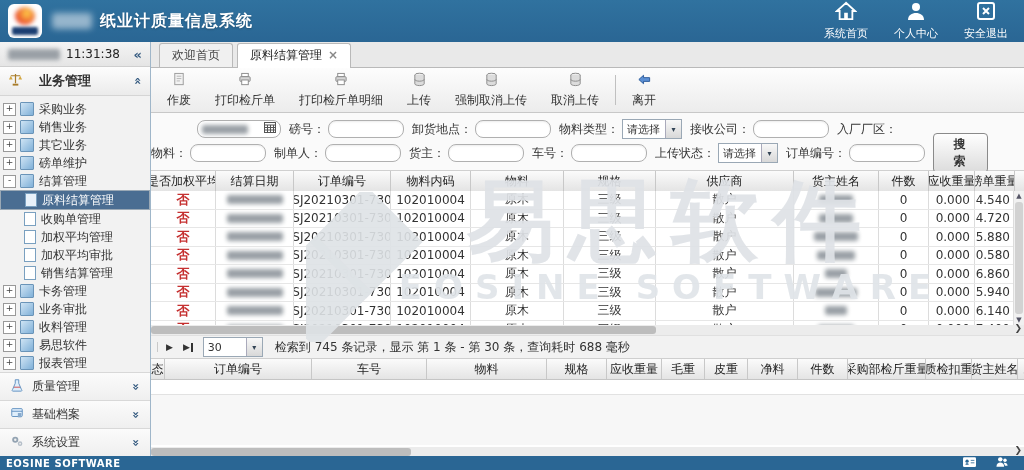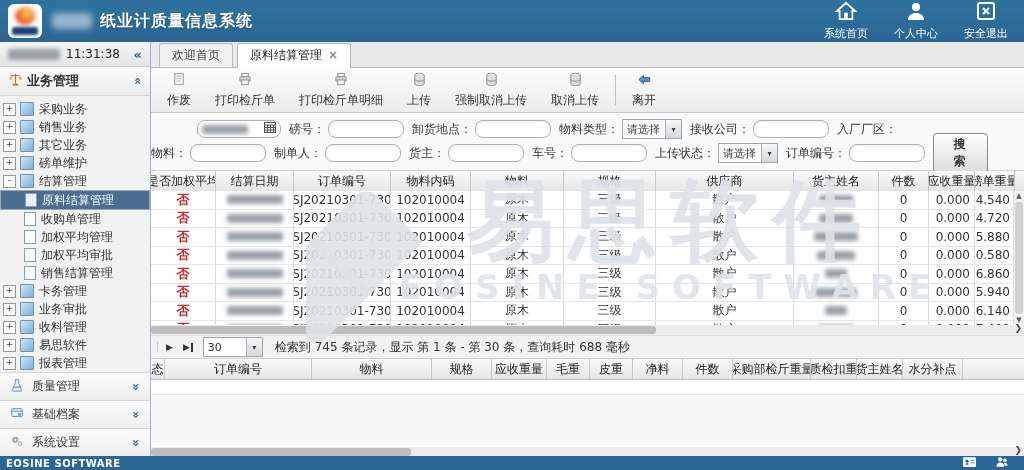--- a/index.html
+++ b/index.html
@@ -20,21 +20,21 @@
   .ftr{position:absolute;left:0;bottom:0;right:0;height:14px;background:#2a6694;display:flex;align-items:center;}
   .ftr .brand{color:#fff;font-size:10px;font-weight:bold;letter-spacing:.5px;padding-left:6px;}
   .ftr .fic{margin-left:auto;display:flex;gap:20px;padding-right:16px;align-items:center;}
   
   .sb{position:absolute;left:0;top:42px;width:150px;bottom:14px;background:#f2f2f2;border-right:1px solid #9fb6c9;display:flex;flex-direction:column;overflow:hidden;}
   .sb-user{height:26px;background:linear-gradient(#f4f4f4,#e5e5e5);border-bottom:1px solid #cfcfcf;display:flex;align-items:center;padding:0 4px;}
   .sb-mask{width:52px;height:11px;background:#9aa0a6;border-radius:2px;filter:blur(2px);margin:0 6px 0 4px;}
   .sb-time{font-size:12px;color:#222;}
   .sb-col{margin-left:auto;color:#33597f;font-weight:bold;font-size:13px;cursor:pointer;padding:0 4px;}
   .sb-sec{height:30px;background:linear-gradient(#fdfdfd,#ebebeb);border-bottom:1px solid #d5d5d5;display:flex;align-items:center;padding:0 8px;}
-  .sb-sec .lb{font-size:13px;font-weight:bold;color:#333;margin-left:4px;}
+  .sb-sec .lb{font-size:13px;font-weight:bold;color:#333;margin-left:16px;}
   .chev{margin-left:auto;color:#33597f;font-weight:bold;display:inline-block;}
   .chev.up{transform:rotate(90deg);}
   .chev.down{transform:rotate(90deg);}
   .tree{padding-top:4px;}
   .tree-row{height:18px;display:flex;align-items:center;padding-left:3px;cursor:pointer;}
   .tree-row.leaf{padding-left:24px;}
   .tree-row.sel{background:#4a6d92;}
   .tree-row.sel .tree-lb{color:#fff;}
   .expander{width:11px;height:11px;border:1px solid #999;background:#fff;font-size:9px;line-height:9px;text-align:center;color:#444;margin-right:4px;flex:none;}
   .folder-ic{width:12px;height:12px;border:1px solid #6a94b8;background:linear-gradient(135deg,#cfe4f4,#7fb0d8);margin-right:5px;flex:none;border-radius:1px;}
@@ -550,20 +550,21 @@
       <div class="sel" style="width:42px;margin-left:10px;">
         <span class="txt">30</span>
         <span class="btn">▾</span>
       </div>
       <span class="pg-info">检索到 745 条记录，显示 第 1 条 - 第 30 条，查询耗时 688 毫秒</span>
     </div>
 
     <div class="grid-hd" id="dhead">
         <div class="hcell" style="width: 14px;">态</div>
         <div class="hcell" style="width: 147px;">订单编号</div>
+        <div class="hcell" style="width: 115px;">车号</div>
         <div class="hcell" style="width: 120px;">物料</div>
         <div class="hcell" style="width: 60px;">规格</div>
         <div class="hcell" style="width: 55px;">应收重量</div>
         <div class="hcell" style="width: 43px;">毛重</div>
         <div class="hcell" style="width: 43px;">皮重</div>
         <div class="hcell" style="width: 50px;">净料</div>
         <div class="hcell" style="width: 50px;">件数</div>
         <div class="hcell" style="width: 78px;">采购部检斤重量</div>
         <div class="hcell" style="width: 46px;">质检扣重</div>
         <div class="hcell" style="width: 46px;">货主姓名</div>

